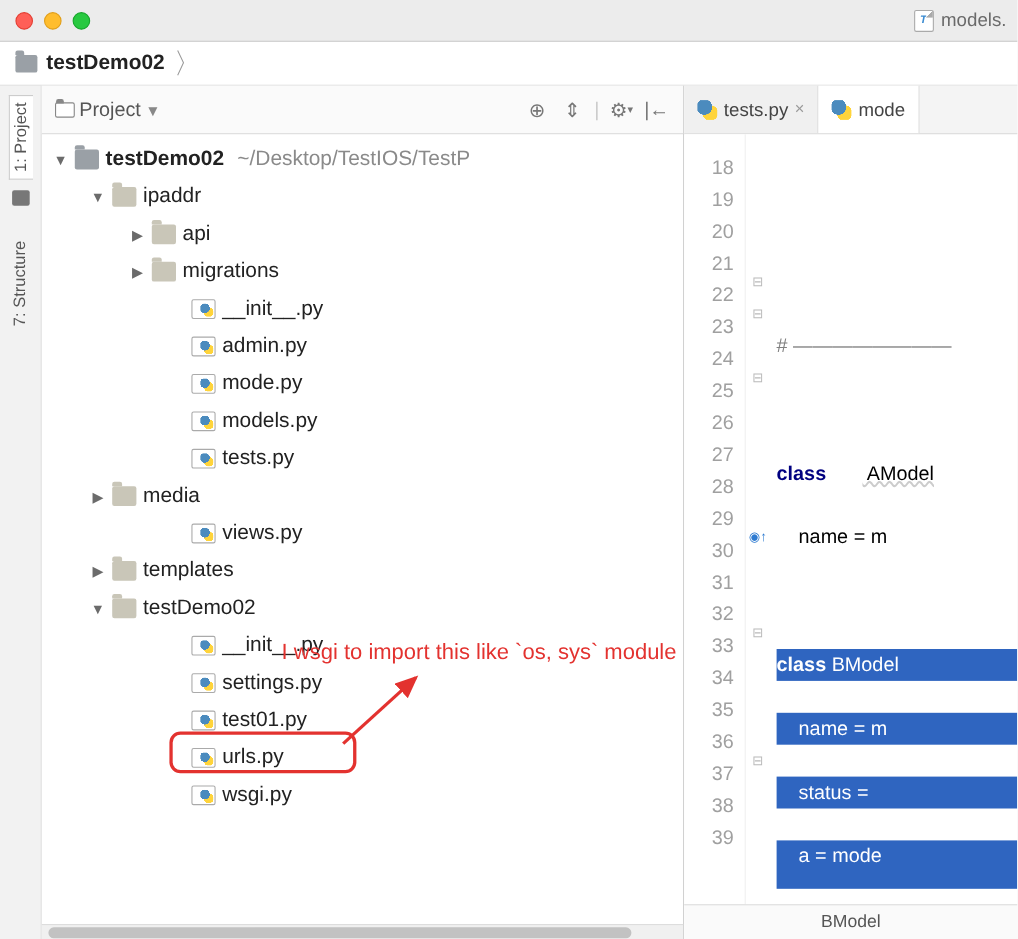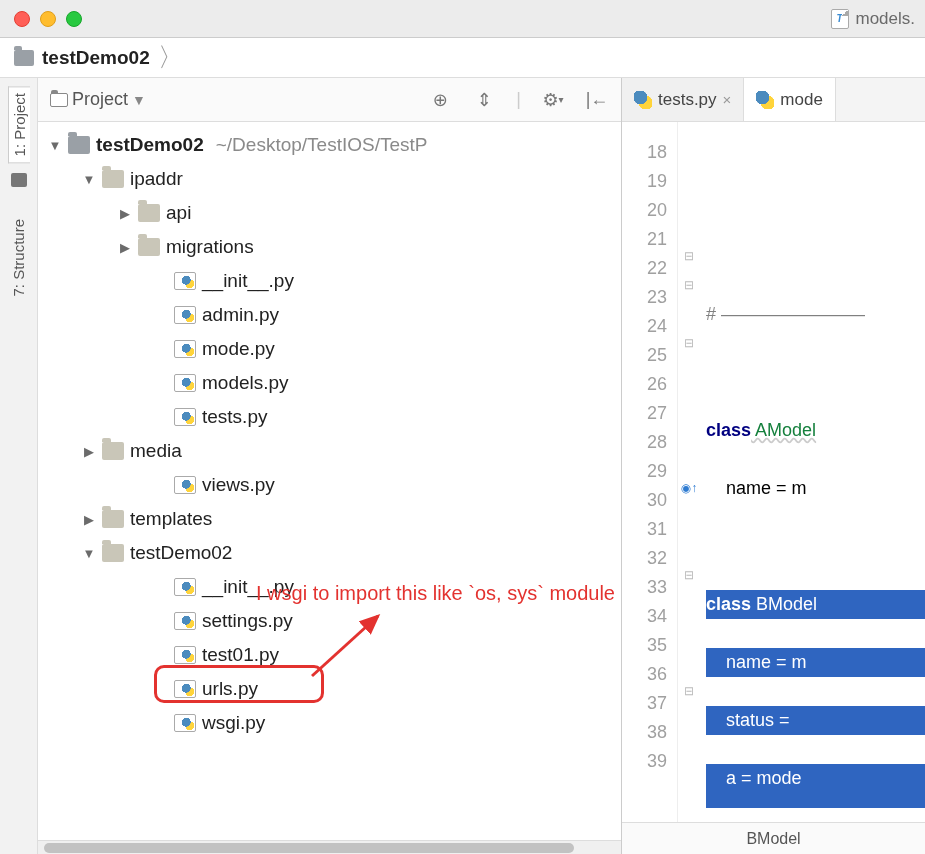--- a/index.html
+++ b/index.html
@@ -24,21 +24,21 @@
 .folder-icon-bc::before{content:'';position:absolute;top:-4px;left:0;width:8px;height:4px;background:#9aa0a6;border-radius:2px 2px 0 0;}
 
 
 .workspace { display: flex; height: calc(100% - 78px); position:relative;}
 .left-rail { width: 38px; background: #f2f2f2; border-right: 1px solid #ddd; display:flex; flex-direction: column; align-items:center; padding-top:8px; gap:26px; }
 .rail-tab { writing-mode: vertical-rl; transform: rotate(180deg); font-size: 15px; color:#555; display:flex; align-items:center; gap:6px; padding:6px 2px; cursor:pointer;}
 .rail-tab.active { background:#fff; border: 1px solid #ccc; border-left:none;}
 .rail-small { width:16px; height:14px; background:#777; border-radius:2px; margin-top:-16px;}
 
 .project-panel { width: 584px; background:#fff; border-right: 1px solid #ccc; display:flex; flex-direction:column; }
-.panel-header { height: 44px; border-bottom: 1px solid #ddd; display:flex; align-items:center; padding:0 12px; font-size:18px; color:#555; gap:20px; background:#fafafa;}
+.panel-header { height: 44px; border-bottom: 1px solid #ddd; display:flex; align-items:center; padding:0 12px; font-size:18px; color:#555; gap:8px; background:#fafafa;}
 .panel-header .spacer { flex:1;}
 .ph-icon { width:24px; height:24px; border:none; background:none; color:#777; display:inline-flex; align-items:center; justify-content:center; font-size:18px; cursor:pointer;}
 .ph-combo { display:flex; align-items:center; gap:4px;}
 .ph-folder { width:18px; height:14px; background:#fff; border:1px solid #888; border-radius:2px; position:relative;}
 .ph-folder::before{content:'';position:absolute;top:-4px;left:0;width:7px;height:4px;background:#888;border-radius:2px 2px 0 0;}
 .ph-dropdown { color:#888; font-size:14px;}
 
 .tree { flex:1; overflow:auto; padding: 6px 0 6px 0; font-size: 19px; color:#222; position:relative;}
 .tree-row { display:flex; align-items:center; height:34px; padding-left:10px; gap:6px; white-space:nowrap; cursor:pointer;}
 .tri { width:14px; text-align:center; color:#6b6b6b; font-size:13px; user-select:none;}
@@ -76,21 +76,21 @@
 .pyglyph::before{content:'';position:absolute;inset:0;background:radial-gradient(circle at 35% 35%, #4b8bbe 42%, transparent 43%), radial-gradient(circle at 65% 65%, #ffd43b 42%, transparent 43%);}
 
 .editor-body { flex:1; display:flex; overflow:hidden; font-family: Menlo, Consolas, monospace; font-size:18px;}
 .gutter { width:56px; text-align:right; color:#a0a0a0; padding:16px 10px 4px 0; background:#fff; border-right:1px solid #eee; line-height:29px; user-select:none;}
 .fold-col { width:22px; background:#fff; padding-top:4px; line-height:29px; color:#bbb; text-align:center; font-size:12px; position:relative;}
 .fold-col .fm { display:block; height:29px;}
 .fold-col .override { color:#2e7bd1;}
 .code { flex:1; padding:4px 0 4px 6px; line-height:29px; white-space:pre; overflow:hidden; position:relative;}
 .kw { color:#000080; font-weight:bold;}
 .cm { color:#808080;}
-.cls { color:#15803d; text-decoration: underline wavy #ccc;}
+.cls { color:#000000; text-decoration: underline wavy #ccc; margin-left: 33px;}
 .sel { background:#2f65c0; color:#fff;}
 .sel .kw { color:#fff;}
 .cline { position:absolute; background:#fffde3; left:0; right:0; height:29px; z-index:-1;}
 .breadcrumb-editor { height:32px; border-top:1px solid #ddd; display:flex; align-items:center; justify-content:center; font-size:16px; color:#555; background:#fafafa;}
 </style>
 </head>
 <body>
 
 <div class="titlebar">
   <div class="traffic">

